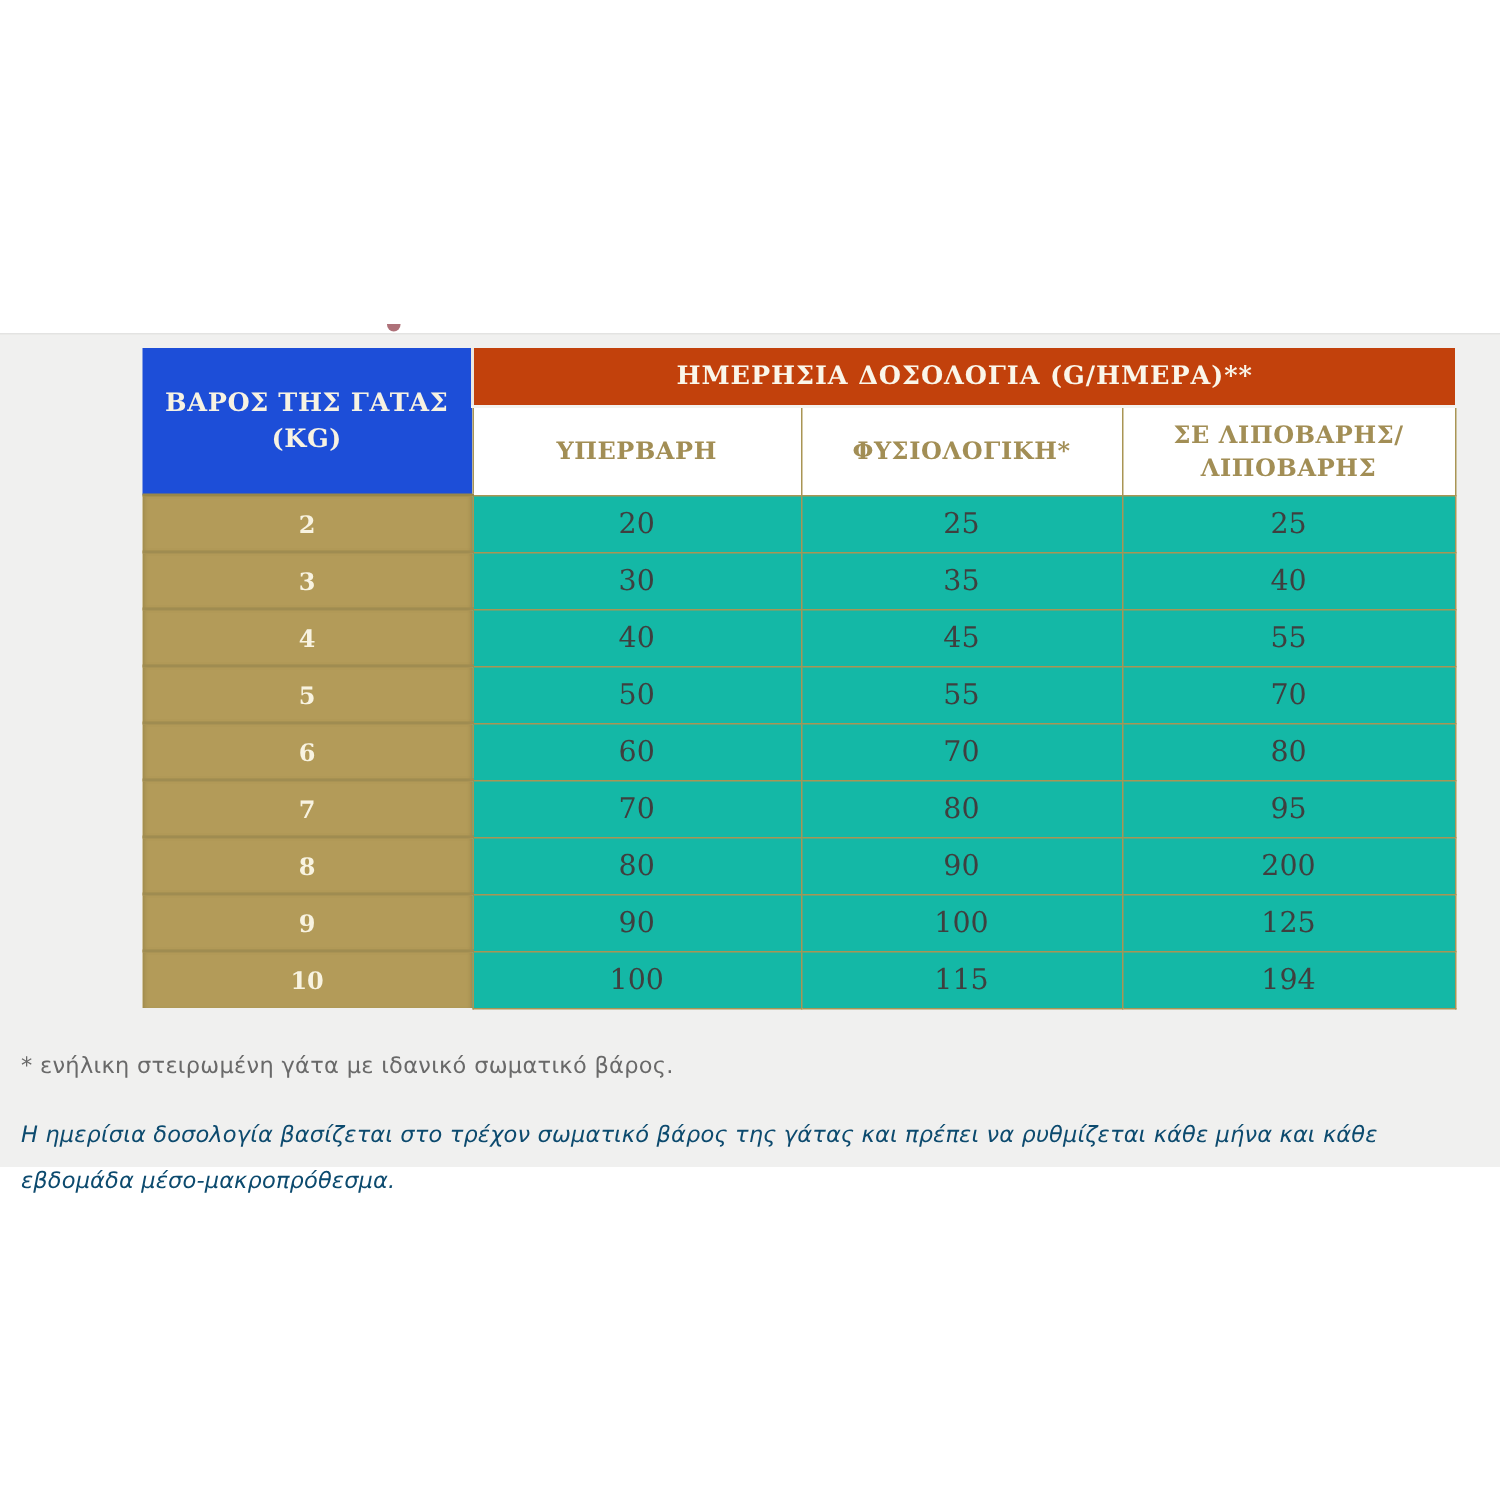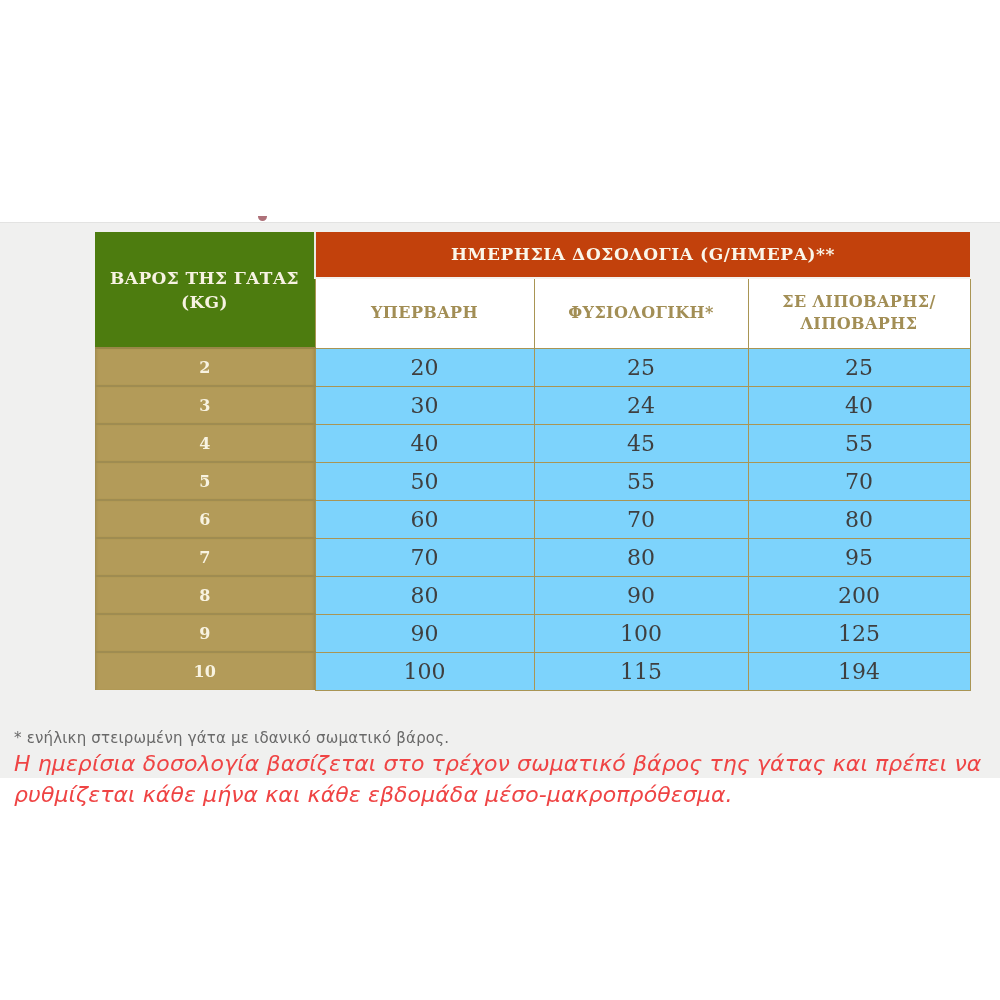--- a/index.html
+++ b/index.html
@@ -48,27 +48,27 @@
     font-family: "DejaVu Serif", serif;
   }
   table.dosage td {
     text-align: center;
     vertical-align: middle;
     box-sizing: border-box;
   }
 
   
   td.corner {
-    background: #4d7c0f;
+    background: #1d4ed8;
     color: #f7f2e2;
     font-weight: bold;
     font-size: 17px;
     line-height: 24px;
     letter-spacing: 0.4px;
-    height: 116px;
+    height: 98px;
     border-bottom: 2px solid #998748;
   }
 
   
   td.main-header {
     background: #c2410c;
     color: #faf6ea;
     font-weight: bold;
     font-size: 17px;
     letter-spacing: 0.6px;
@@ -95,44 +95,44 @@
     color: #f8f3e1;
     font-weight: bold;
     font-size: 16px;
     height: 38px;
     border-top: 2px solid #9f8c51;
     box-shadow: inset 3px 0 3px -2px #9a874c, inset -3px 0 3px -2px #9a874c;
   }
 
   
   td.val {
-    background: #7dd3fc;
+    background: #14b8a6;
     color: #3f3f3f;
-    font-size: 22px;
+    font-size: 19px;
     height: 38px;
     border: 1px solid #a99554;
   }
 
   
   .footnote-1 {
     position: absolute;
     left: 14px;
-    top: 714px;
+    top: 686px;
     width: 960px;
     color: #696969;
     font-size: 15px;
     letter-spacing: 0.2px;
   }
   .footnote-2 {
     position: absolute;
     left: 14px;
     top: 726px;
     width: 972px;
-    color: #ef4444;
-    font-size: 22px;
+    color: #0c4a6e;
+    font-size: 15px;
     font-style: italic;
     line-height: 31px;
     letter-spacing: 0.1px;
   }
 </style>
 </head>
 <body>
 
 <div class="panel"></div>
 <div class="cut-mark"></div>
@@ -163,21 +163,21 @@
 
     <tr>
       <td class="weight" style="border-top:none">2</td>
       <td class="val">20</td>
       <td class="val">25</td>
       <td class="val">25</td>
     </tr>
     <tr>
       <td class="weight">3</td>
       <td class="val">30</td>
-      <td class="val">24</td>
+      <td class="val">35</td>
       <td class="val">40</td>
     </tr>
     <tr>
       <td class="weight">4</td>
       <td class="val">40</td>
       <td class="val">45</td>
       <td class="val">55</td>
     </tr>
     <tr>
       <td class="weight">5</td>

